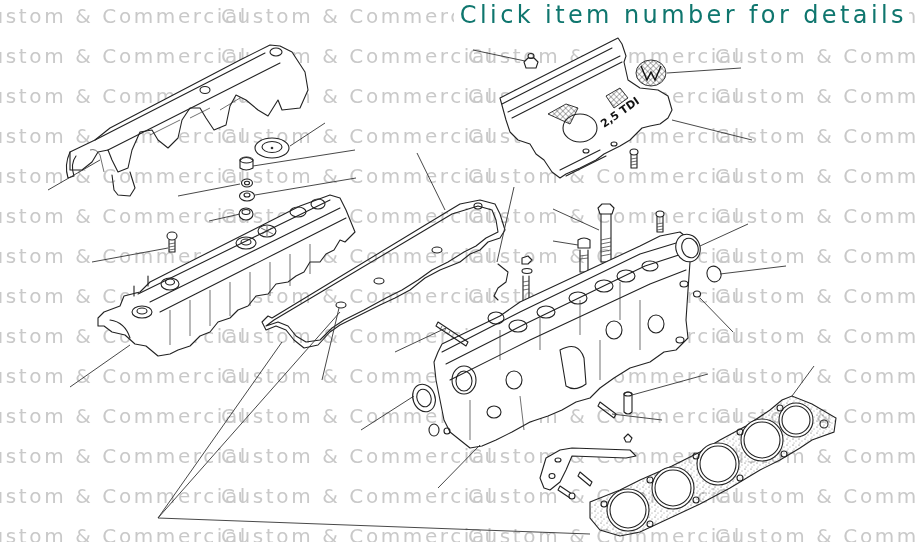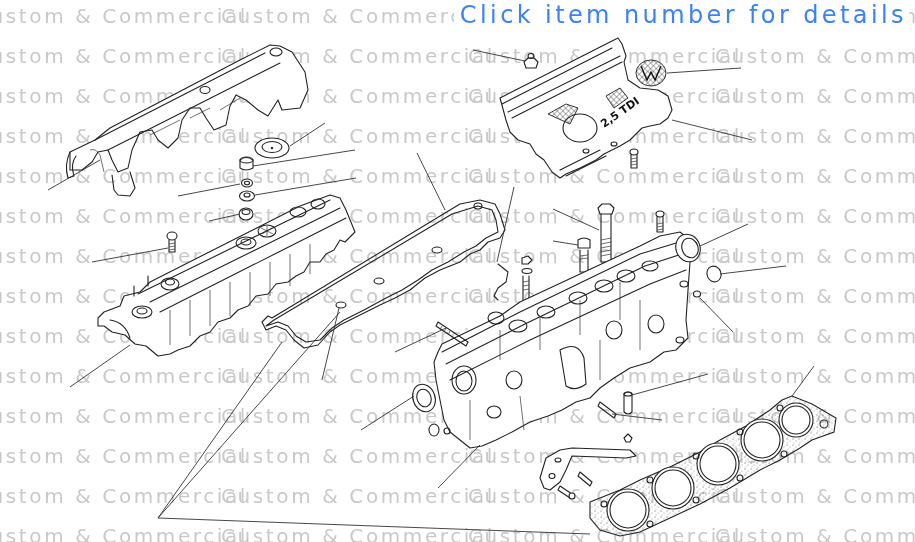--- a/index.html
+++ b/index.html
@@ -2,21 +2,21 @@
 <html><head>
 <meta charset="utf-8">
 <style>
   html, body { margin: 0; padding: 0; background: #ffffff; }
   body { width: 915px; height: 542px; position: relative; overflow: hidden; font-family: "DejaVu Sans", sans-serif; }
   .stage { position: absolute; left: 0; top: 0; width: 915px; height: 542px; overflow: hidden; }
   .watermark-layer { position: absolute; left: 0; top: 0; width: 915px; height: 542px; pointer-events: none; z-index: 1; }
   .wm-row { position: absolute; left: -26px; white-space: nowrap; color: #c9c9c9; font-size: 20px; letter-spacing: 2.6px; line-height: 20px; font-family: "DejaVu Sans", sans-serif; }
   .wm-row span { display: inline-block; width: 247px; }
   .diagram-svg { position: absolute; left: 0; top: 0; z-index: 2; }
-  .header-title { position: absolute; right: 6px; top: 1px; z-index: 3; font-size: 24px; letter-spacing: 3.4px; color: #3b82f6; font-family: "DejaVu Sans", sans-serif; background: #fff; padding: 0 2px 0 6px; }
+  .header-title { position: absolute; right: 6px; top: 1px; z-index: 3; font-size: 24px; letter-spacing: 3.4px; color: #0f766e; font-family: "DejaVu Sans", sans-serif; background: #fff; padding: 0 2px 0 6px; }
   .callout { cursor: pointer; }
   .callout line, .callout polyline { stroke: #333; stroke-width: 0.9; fill: none; }
   .callout .hit { stroke: transparent; stroke-width: 8; }
   .part { fill: none; stroke: #222; stroke-width: 1.1; stroke-linejoin: round; stroke-linecap: round; }
   .part-fill { fill: #fff; stroke: #222; stroke-width: 1.1; stroke-linejoin: round; }
   .thin { fill: none; stroke: #333; stroke-width: 0.7; }
   .hatch { fill: url(#xhatch); stroke: #222; stroke-width: 0.9; }
   .dotted { fill: url(#stipple); stroke: #222; stroke-width: 1.1; }
   .label-text { font-family: "DejaVu Sans", sans-serif; font-size: 11px; font-weight: bold; fill: #111; }
 </style>

